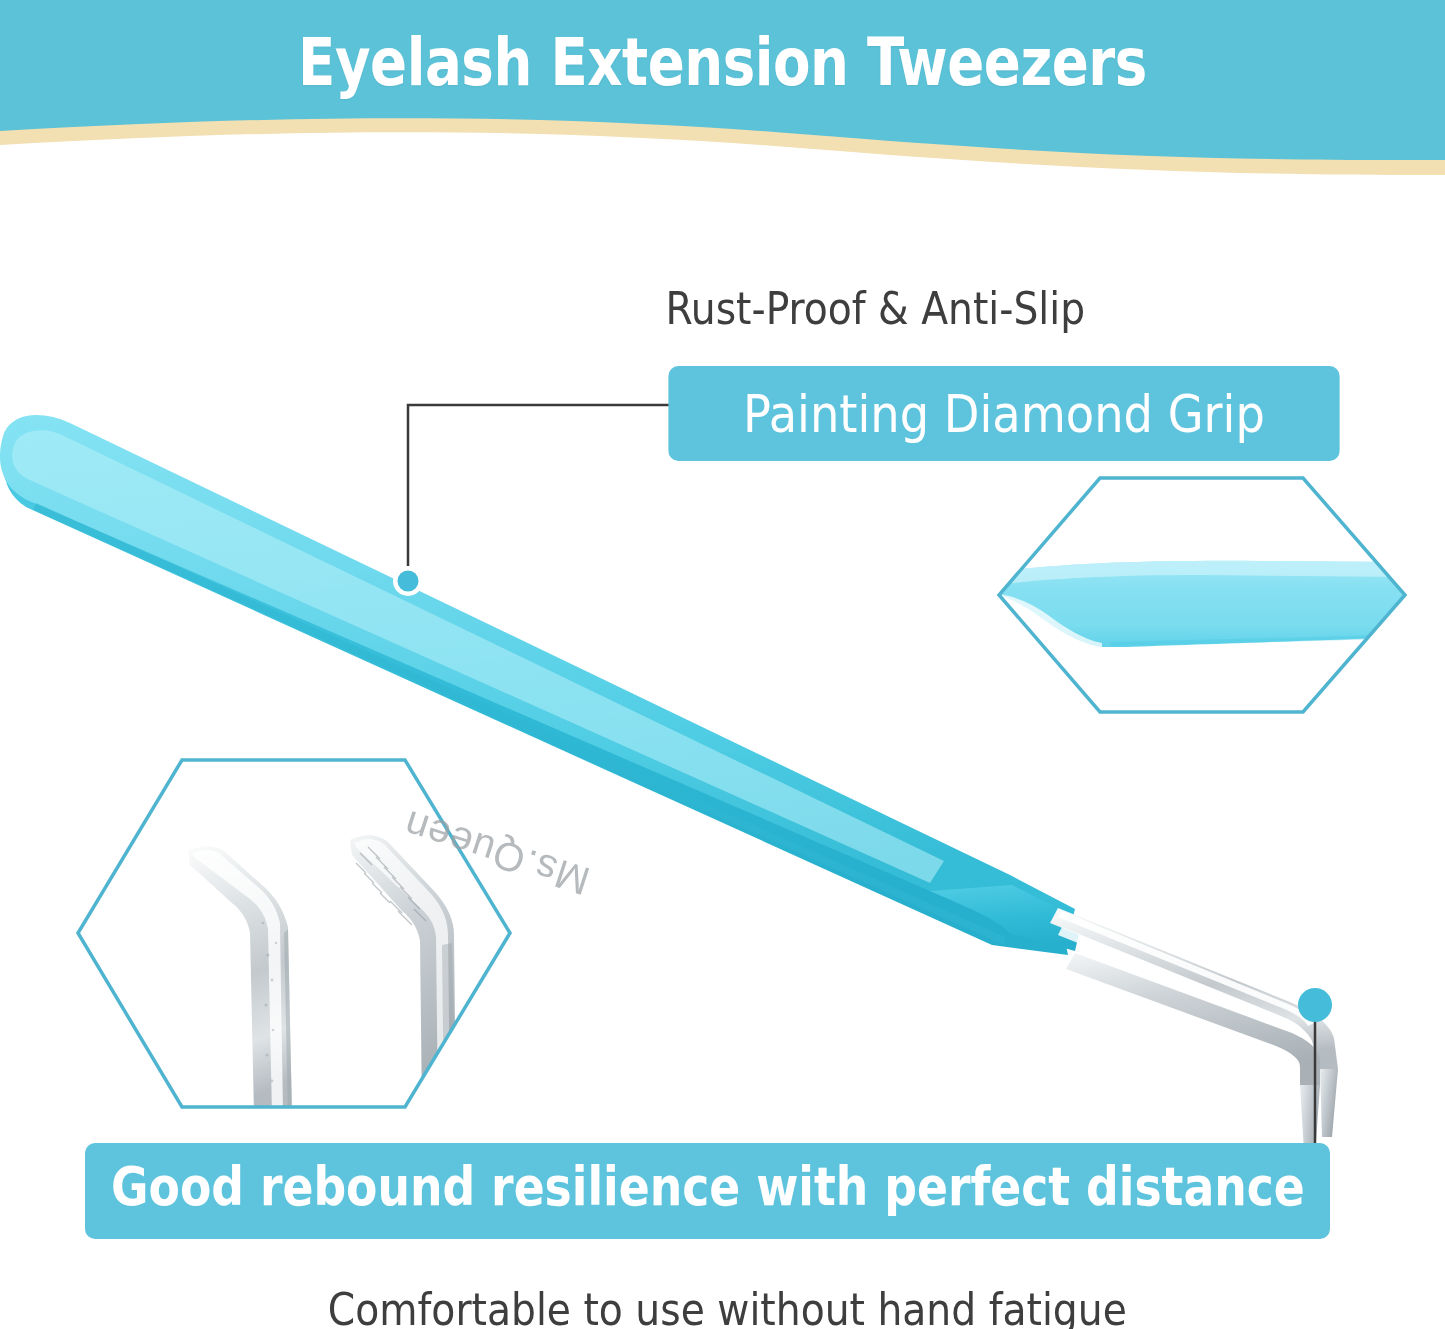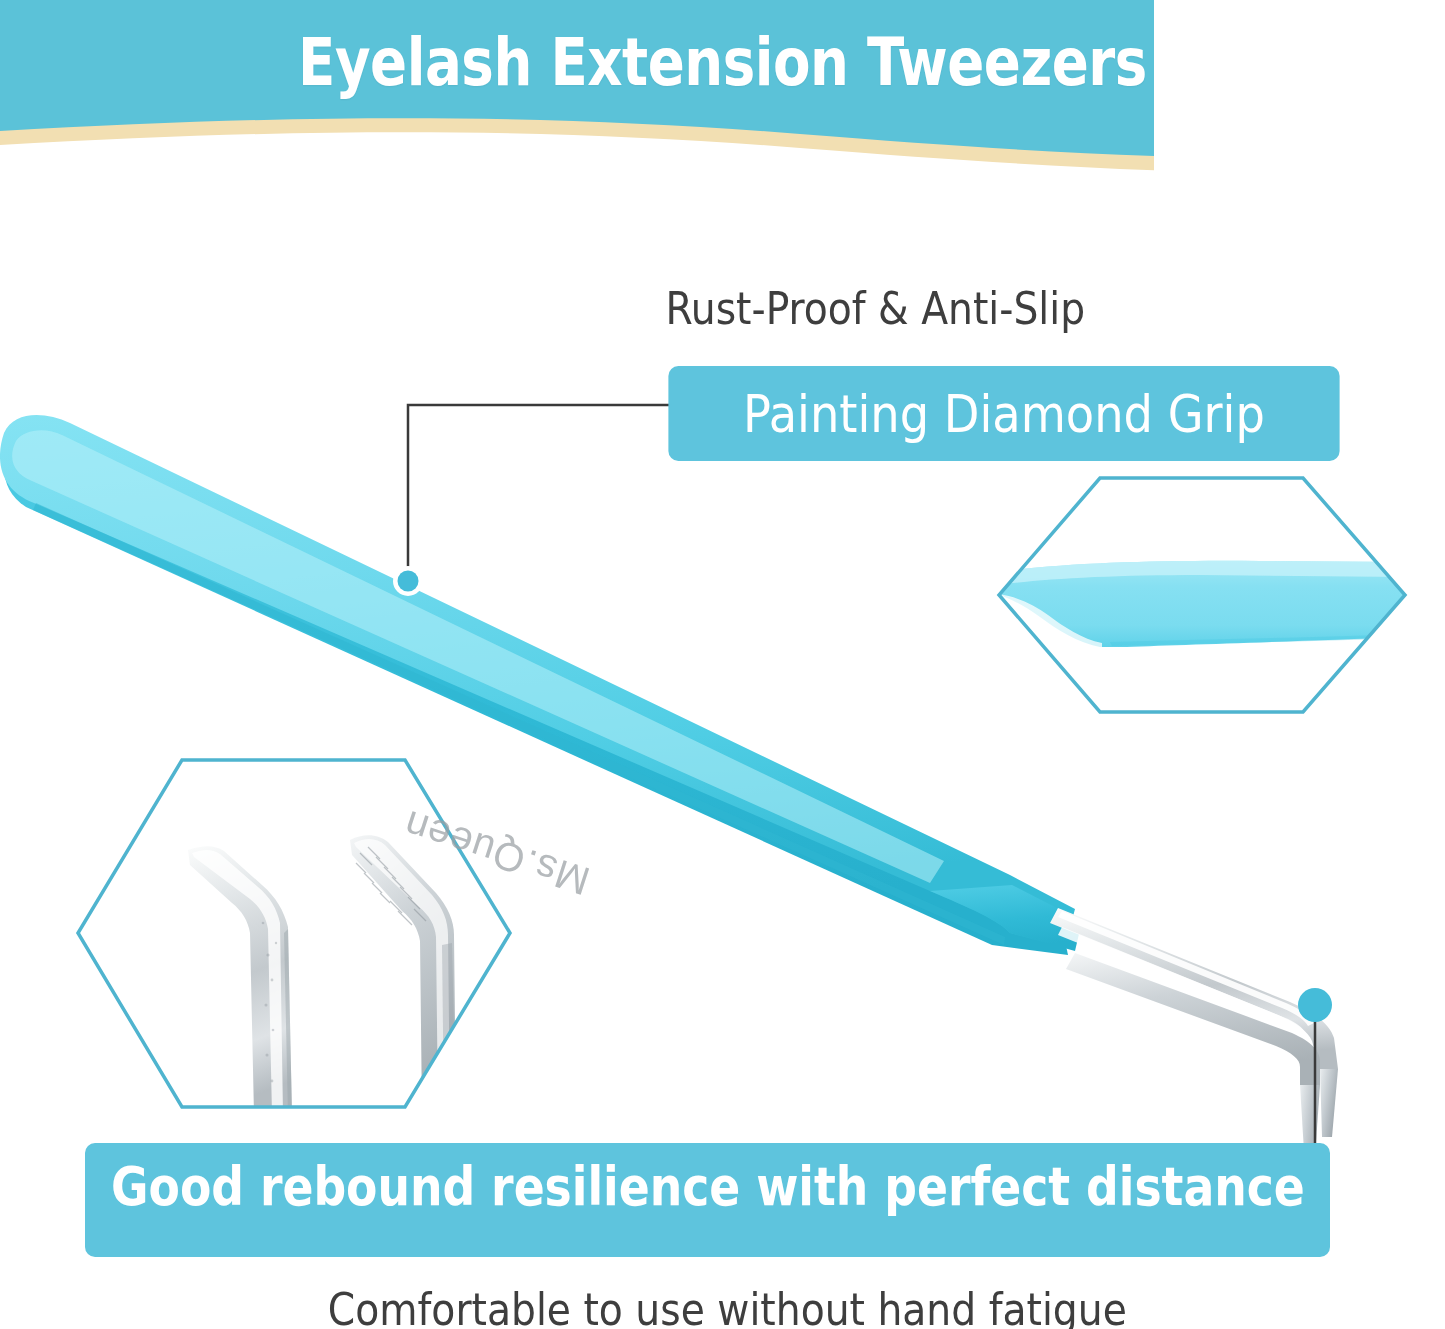--- a/index.html
+++ b/index.html
@@ -13,21 +13,21 @@
     position: relative;
     overflow: hidden;
     font-family: "Liberation Sans", sans-serif;
   }
 
   
   #header-banner {
     position: absolute;
     left: 0;
     top: 0;
-    width: 1154px;
+    width: 1445px;
     height: 200px;
     overflow: hidden;
   }
   #header-svg {
     position: absolute;
     left: 0;
     top: 0;
   }
   #header-title {
     position: absolute;
@@ -113,21 +113,21 @@
     transform: scaleX(0.99);
   }
   #pill-grip .pill-text {
     transform: scaleX(1);
     display: inline-block;
   }
   #pill-rebound {
     left: 85px;
     top: 1143px;
     width: 1245px;
-    height: 114px;
+    height: 96px;
     font-size: 54px;
     align-items: flex-start;
     padding-top: 12px;
   }
   #pill-rebound .pill-text {
     display: inline-block;
     transform: scaleX(0.94);
     transform-origin: 50% 50%;
   }
 

